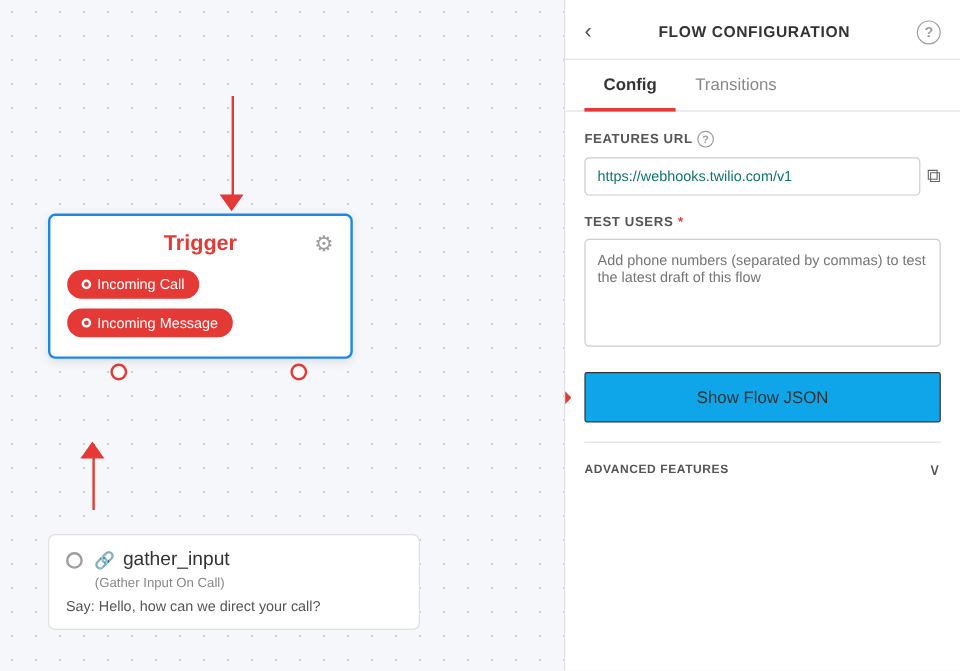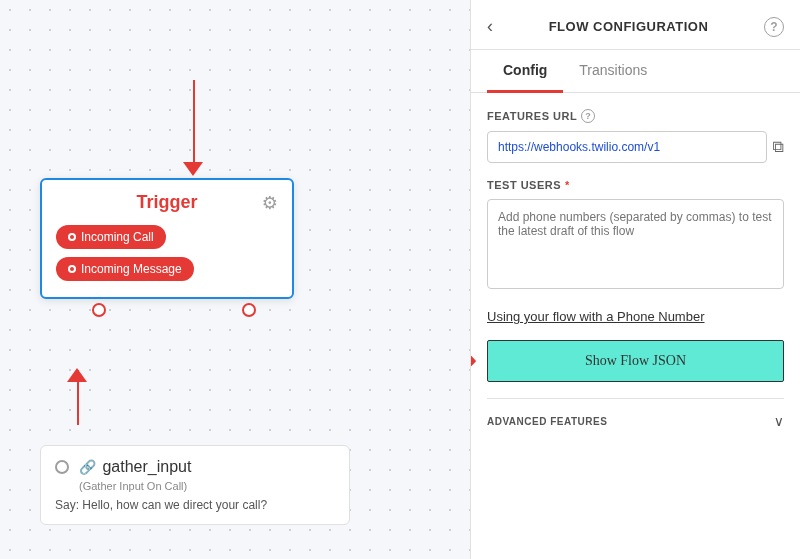--- a/index.html
+++ b/index.html
@@ -292,21 +292,21 @@
       gap: 6px;
       margin-bottom: 16px;
     }
 
     .webhook-url-input {
       flex: 1;
       border: 1px solid #ccc;
       border-radius: 4px;
       padding: 8px 10px;
       font-size: 12px;
-      color: #1d4ed8;
+      color: #0f766e;
       background: white;
     }
 
     .copy-icon {
       color: #666;
       cursor: pointer;
       font-size: 16px;
     }
 
     .test-users-textarea {
@@ -334,28 +334,27 @@
     
     .arrow-to-btn {
       position: relative;
       margin-bottom: 16px;
     }
 
     .show-json-btn {
       width: 100%;
       padding: 12px;
       border: 1.5px solid #333;
-      background: #5eead4;
+      background: #0ea5e9;
       color: #333;
       font-size: 14px;
       cursor: pointer;
       border-radius: 2px;
       font-weight: 500;
       position: relative;
-      font-family: Liberation Serif, serif;
     }
 
     .red-arrow-right {
       position: absolute;
       left: -28px;
       top: 50%;
       transform: translateY(-50%);
       color: #e53935;
       font-size: 22px;
     }
@@ -460,21 +459,20 @@
     </div>
 
     
     <div class="field-label">
       <span>TEST USERS</span>
       <span class="required">*</span>
     </div>
     <textarea class="test-users-textarea" placeholder="Add phone numbers (separated by commas) to test the latest draft of this flow" style=""></textarea>
 
     
-    <a class="phone-number-link">Using your flow with a Phone Number</a>
 
     
     <div class="arrow-to-btn">
       <span class="red-arrow-right">➜</span>
       <button class="show-json-btn">Show Flow JSON</button>
     </div>
 
     
     <div class="advanced-section">
       <span class="advanced-label">ADVANCED FEATURES</span>

